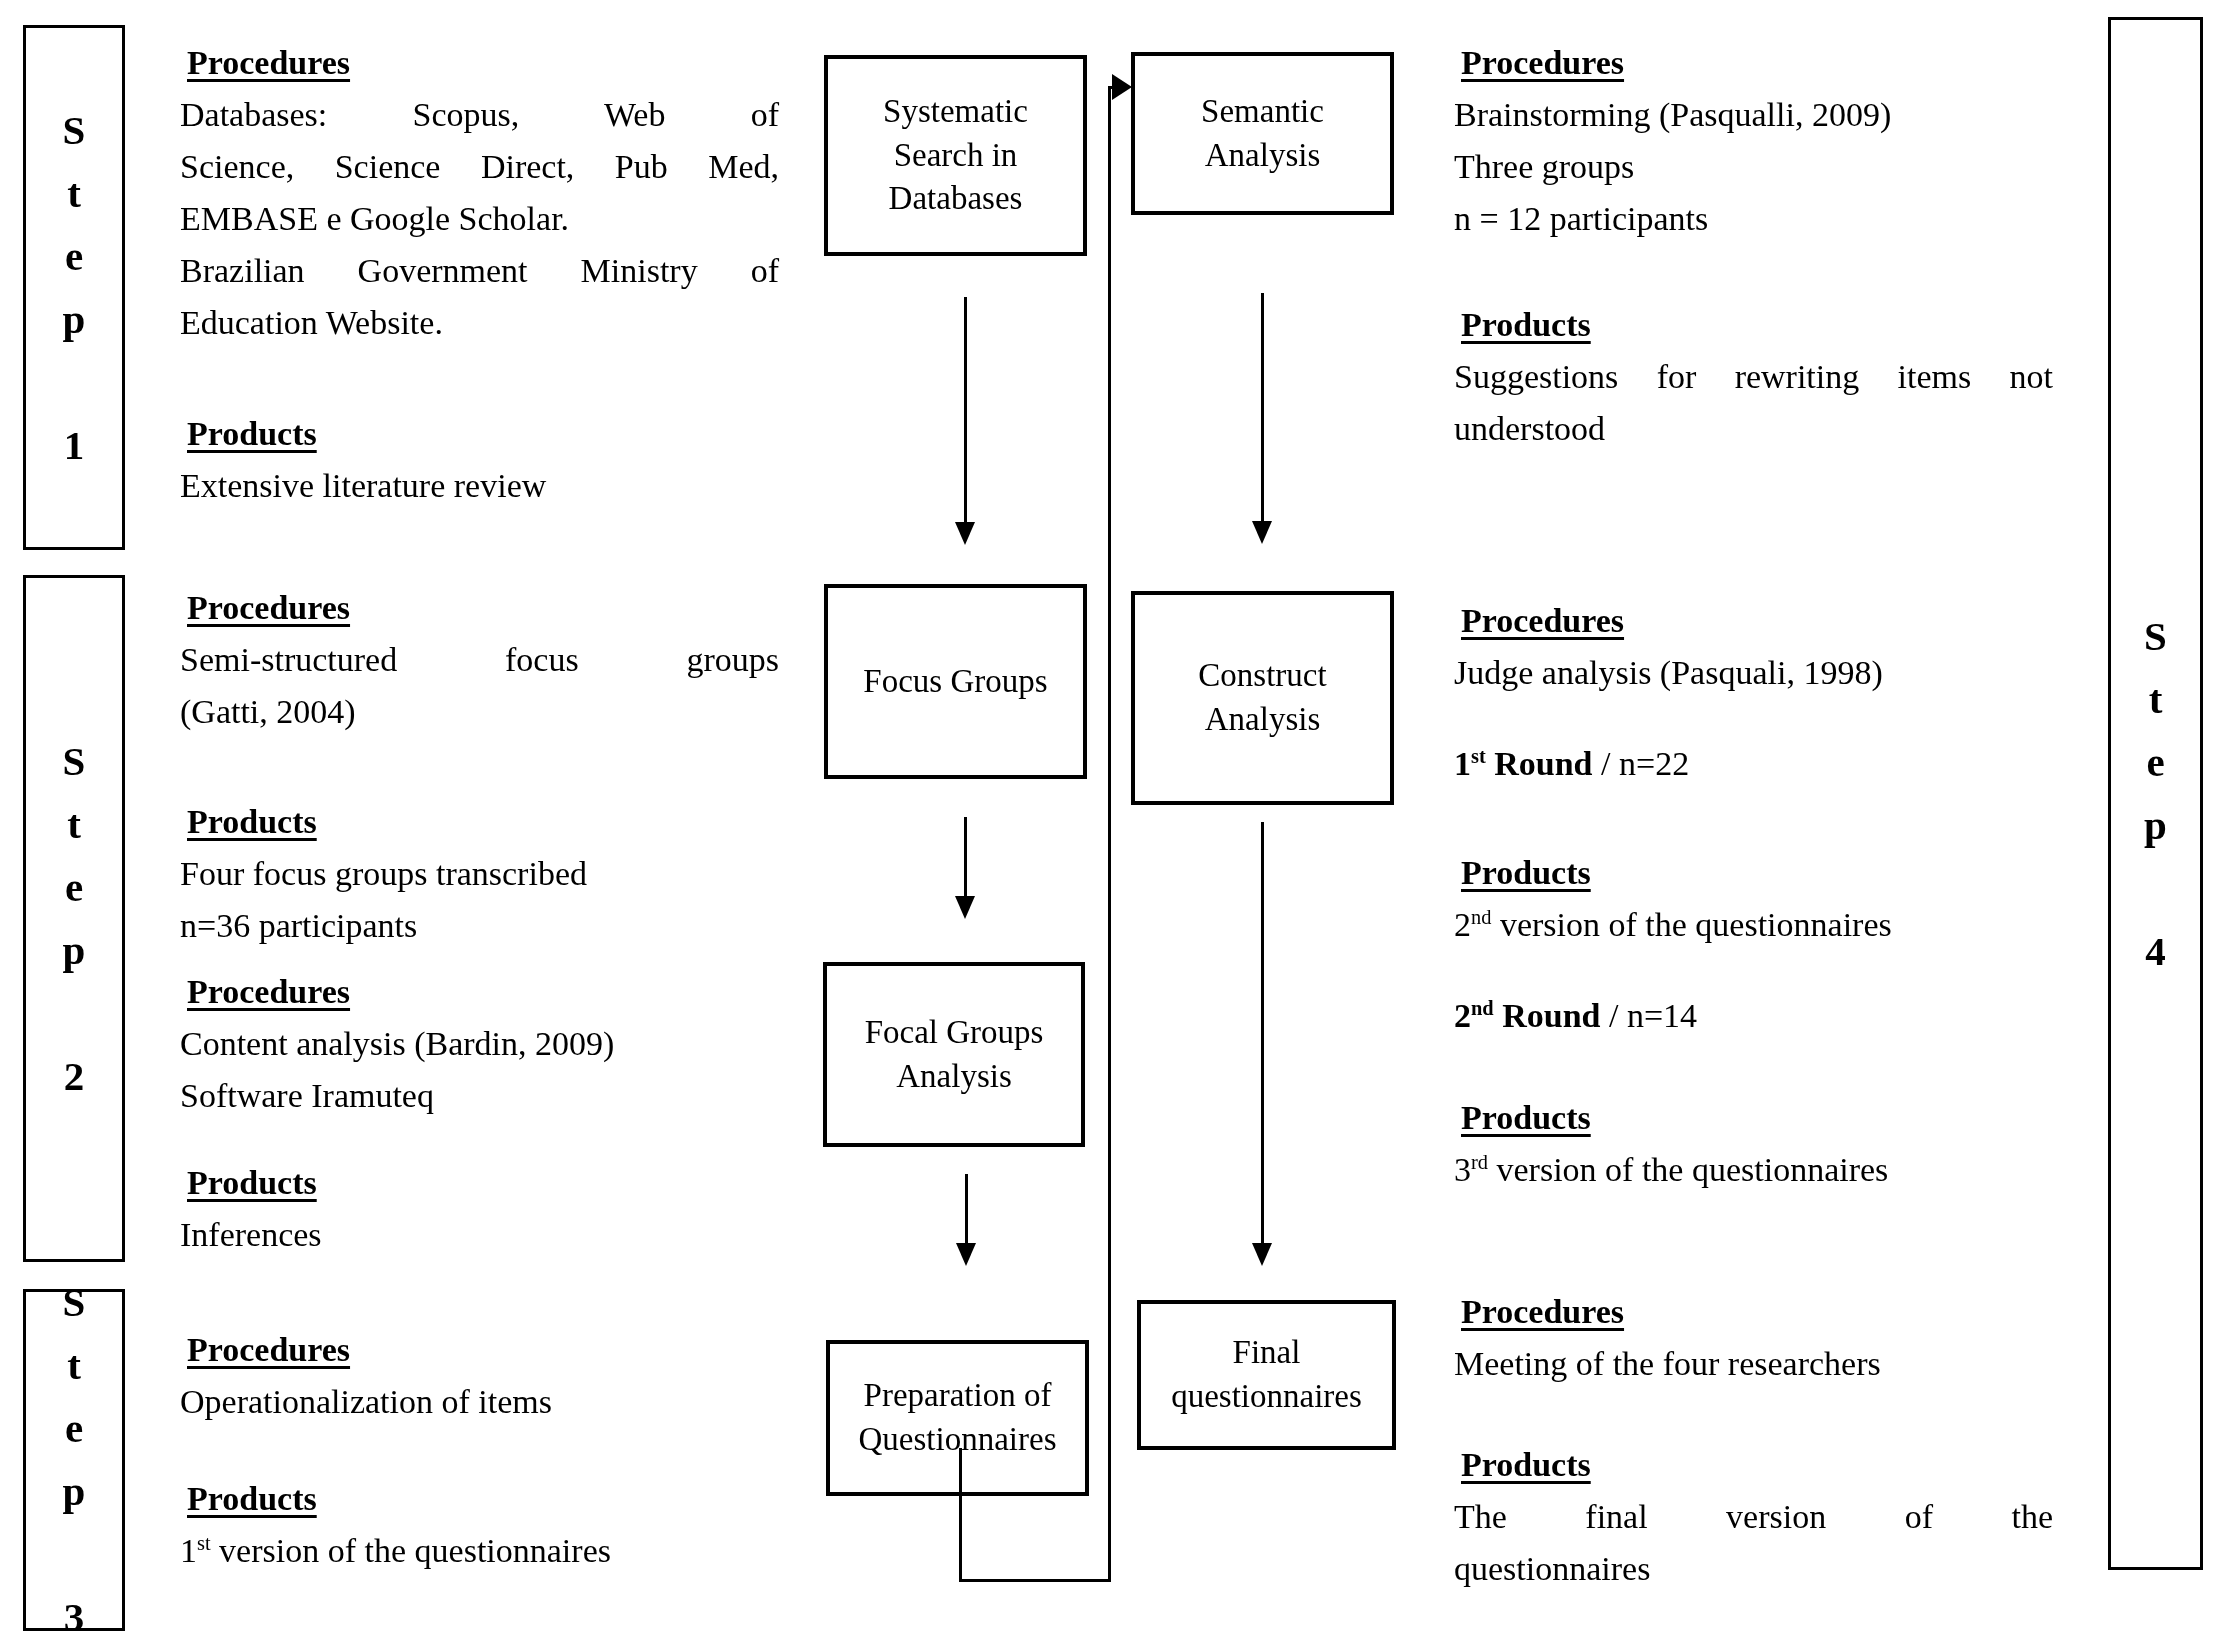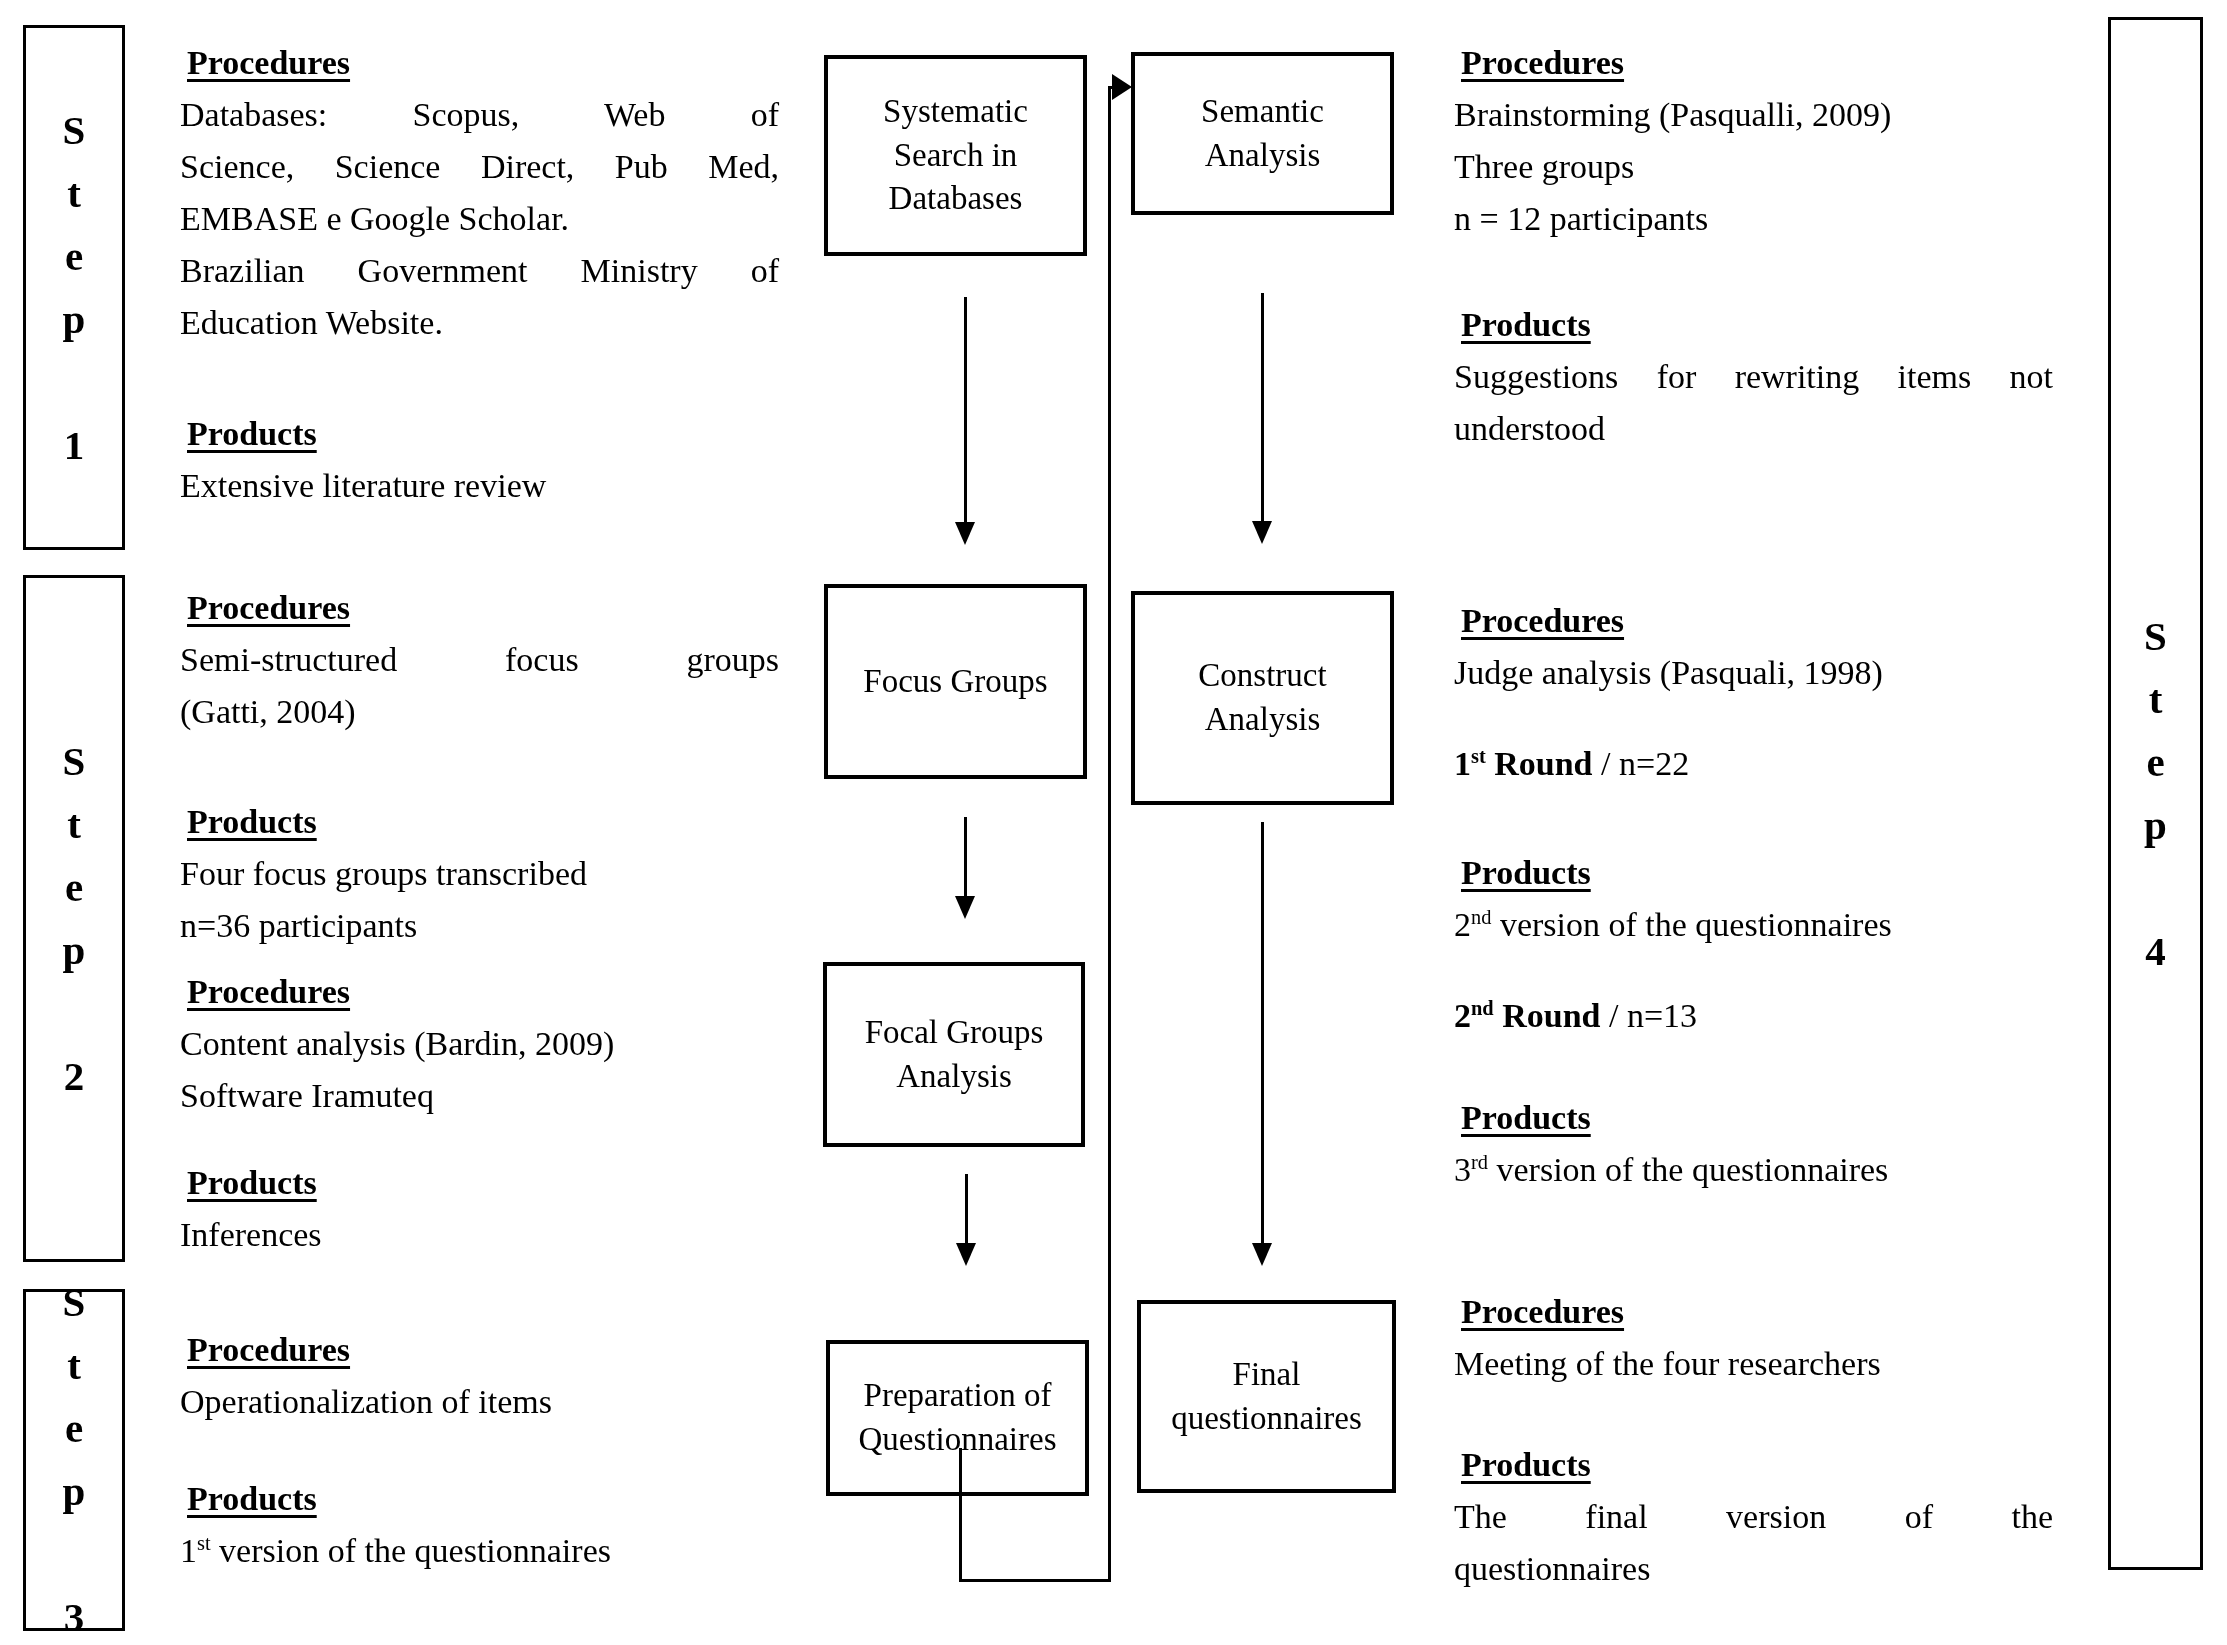--- a/index.html
+++ b/index.html
@@ -72,21 +72,21 @@
 
 4</div>
   </div>
 
   <div class="fbox" style="left:824px;top:55px;width:263px;height:201px;">Systematic Search in Databases</div>
   <div class="fbox" style="left:1131px;top:52px;width:263px;height:163px;">Semantic Analysis</div>
   <div class="fbox" style="left:824px;top:584px;width:263px;height:195px;">Focus Groups</div>
   <div class="fbox" style="left:1131px;top:591px;width:263px;height:214px;">Construct Analysis</div>
   <div class="fbox" style="left:823px;top:962px;width:262px;height:185px;">Focal Groups Analysis</div>
   <div class="fbox" style="left:826px;top:1294px;width:263px;height:156px;margin-top:46px;">Preparation of Questionnaires</div>
-  <div class="fbox" style="left:1137px;top:1300px;width:259px;height:193px;">Final questionnaires</div>
+  <div class="fbox" style="left:1137px;top:1300px;width:259px;height:150px;">Final questionnaires</div>
 
   <div class="vline varrow" style="left:964px;top:297px;height:225px;"></div>
   <div class="vline varrow" style="left:1261px;top:293px;height:228px;"></div>
   <div class="vline varrow" style="left:964px;top:817px;height:79px;"></div>
   <div class="vline varrow" style="left:1261px;top:822px;height:421px;"></div>
   <div class="vline varrow" style="left:965px;top:1174px;height:69px;"></div>
 
   <div class="vline" style="left:959px;top:1448px;height:133px;"></div>
   <div class="hline" style="left:959px;top:1579px;width:152px;"></div>
   <div class="vline" style="left:1108px;top:86px;height:1495px;"></div>
@@ -171,21 +171,21 @@
       </div>
   </div>
   <div class="tgroup" style="left:1454px;top:738px;">
     <span class="b"><span>1</span><sup>st</sup><span> Round</span></span><span> / n=22</span>
   </div>
   <div class="tgroup" style="left:1454px;top:847px;">
     <div class="thead">Products</div>
     <div><span>2</span><sup>nd</sup><span> version of the questionnaires</span></div>
   </div>
   <div class="tgroup" style="left:1454px;top:990px;">
-    <span class="b"><span>2</span><sup>nd</sup><span> Round</span></span><span> / n=13</span>
+    <span class="b"><span>2</span><sup>nd</sup><span> Round</span></span><span> / n=14</span>
   </div>
   <div class="tgroup" style="left:1454px;top:1092px;">
     <div class="thead">Products</div>
     <div><span>3</span><sup>rd</sup><span> version of the questionnaires</span></div>
   </div>
   <div class="tgroup" style="left:1454px;top:1286px;">
     <div class="thead">Procedures</div>
     <div>
         <div class="bline">Meeting of the four researchers</div>
       </div>

